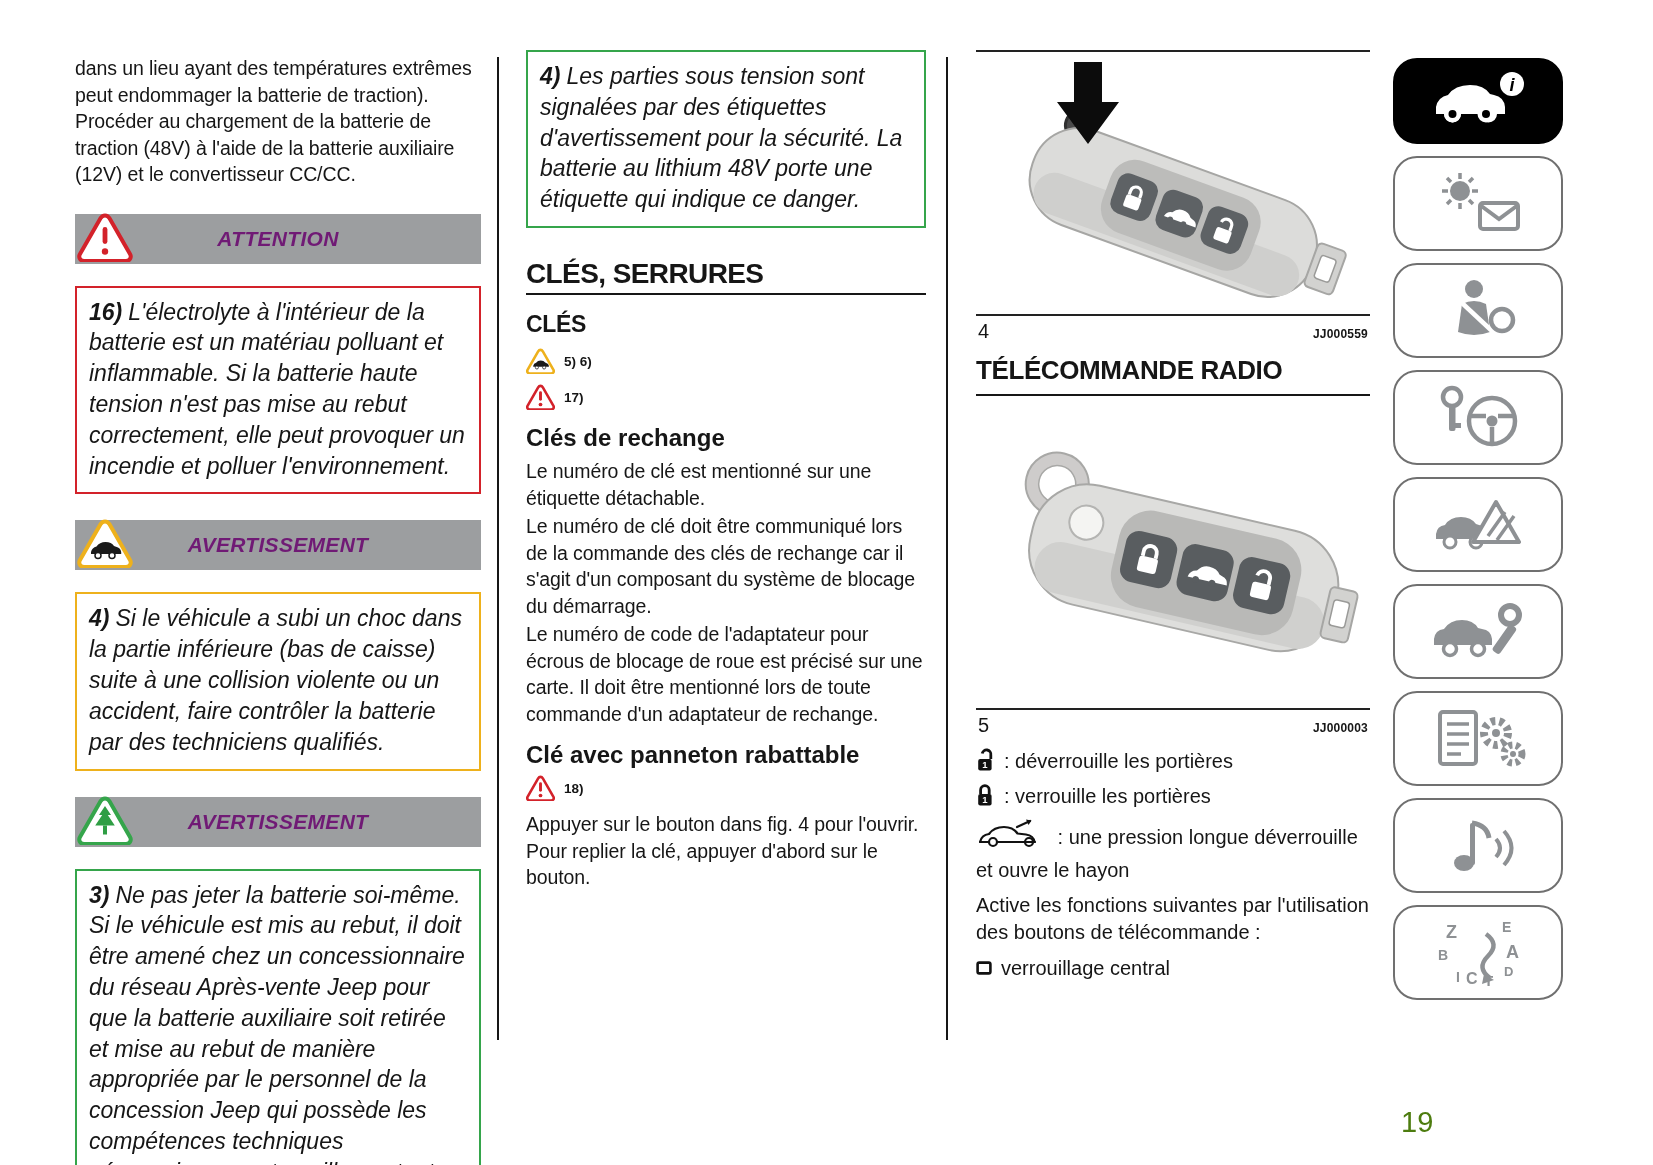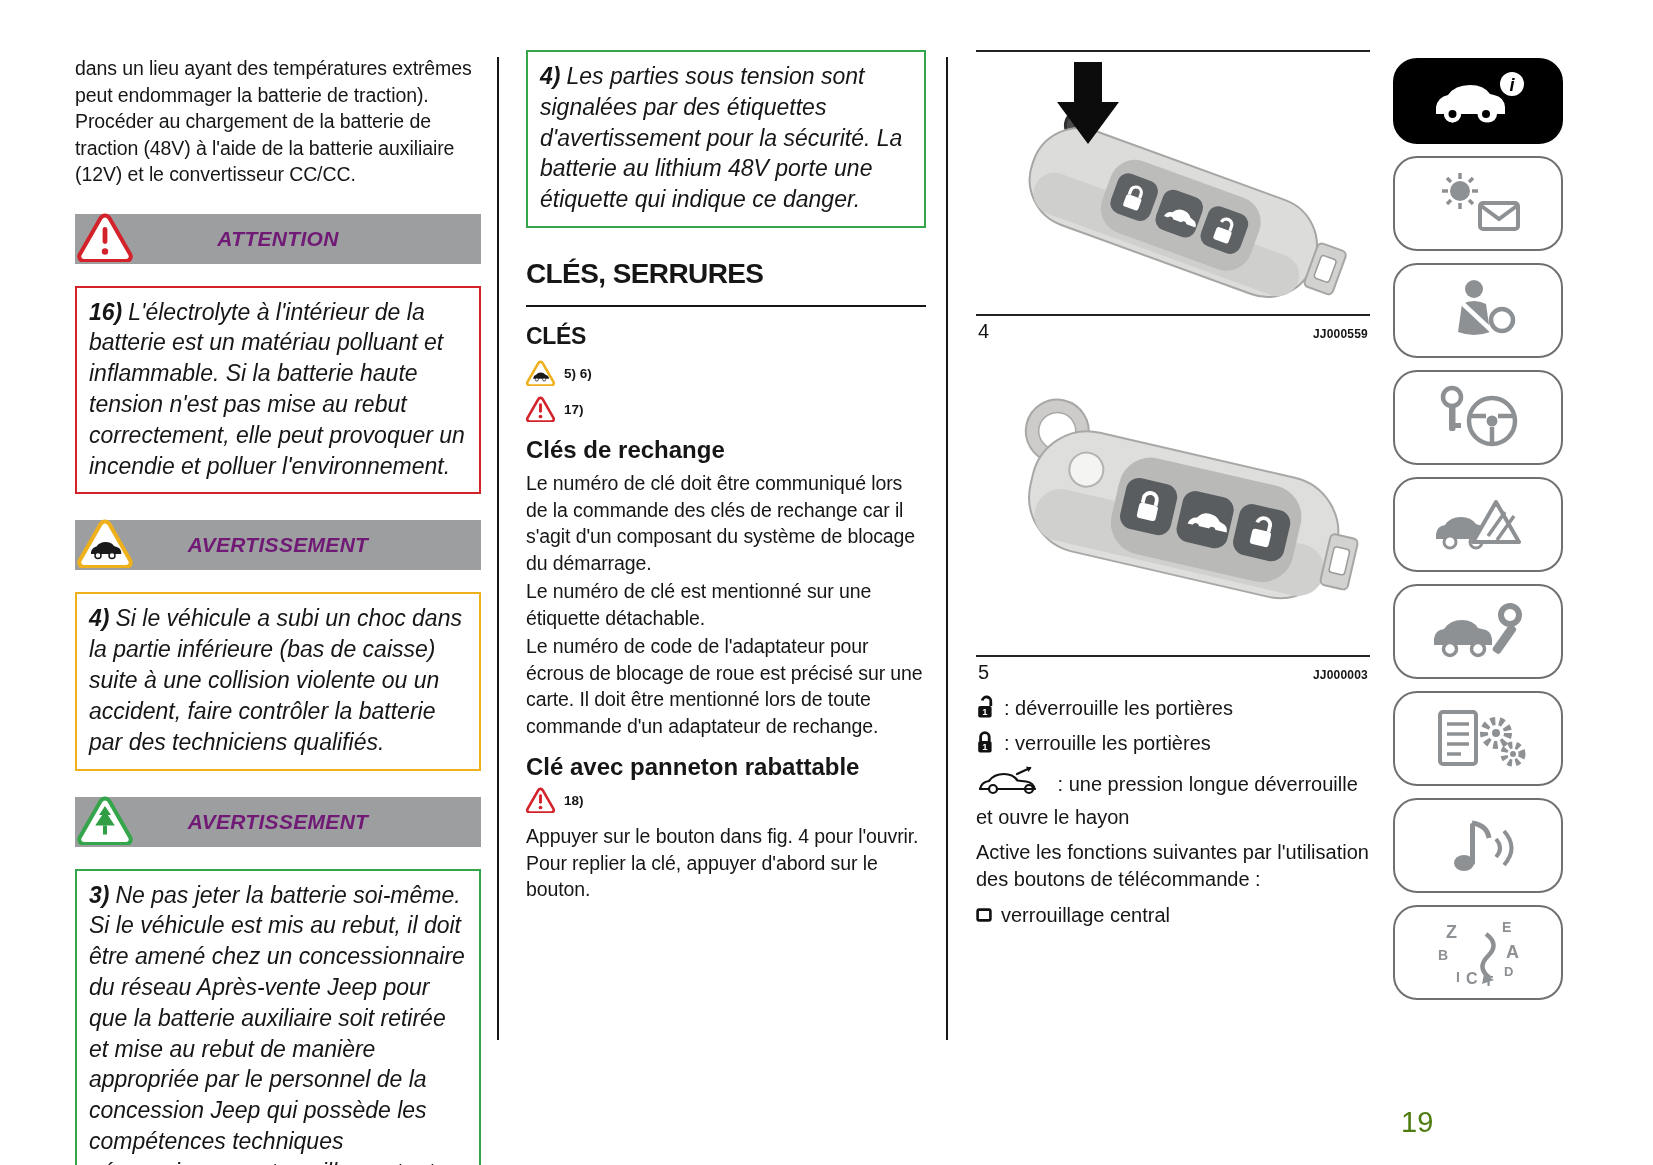--- a/index.html
+++ b/index.html
@@ -24,21 +24,21 @@
   .warn-title { color:#701a75; font-weight:bold; font-style:italic; font-size:21px; letter-spacing:0.3px; }
 
   .note-box { border-style:solid; border-width:2.5px; padding:9px 12px 11px; font-style:italic;
               font-size:23px; line-height:1.34; margin-bottom:4px; }
   .b-red    { border-color:#d3222a; }
   .b-yellow { border-color:#eeb11c; }
   .b-green  { border-color:#35a54b; }
   .note-num { font-weight:bold; margin-right:6px; }
 
   .sec-title { font-size:28px; font-weight:800; letter-spacing:-0.6px;
-               border-bottom:2.5px solid #161616; padding-bottom:15px; margin:30px 0 16px; }
+               border-bottom:2.5px solid #161616; padding-bottom:3px; margin:30px 0 16px; }
   .sub-title { font-size:23px; font-weight:800; margin:2px 0 10px; letter-spacing:-0.3px; }
   .para-title { font-size:24px; font-weight:bold; margin:14px 0 6px; }
   .ref-row { display:flex; align-items:center; gap:9px; margin:6px 0 10px; }
   .ref-label { font-size:13.5px; font-weight:bold; }
 
   .figure { line-height:0; }
   .figure4 { border-top:2px solid #222; border-bottom:2px solid #222; padding:2px 0; }
   .figure5 { border-bottom:2px solid #222; padding:2px 0; }
   .fig-caption { display:flex; justify-content:space-between; align-items:baseline; padding:4px 2px 2px; }
   .fig-num  { font-size:20px; }
@@ -139,22 +139,22 @@
         <svg width="29" height="26" viewBox="0 0 56 50">
           <path d="M28 3.5 C30 3.5 31.5 4.6 32.5 6.3 L53 42 C55 45.5 52.6 49 48.6 49 H7.4 C3.4 49 1 45.5 3 42 L23.5 6.3 C24.5 4.6 26 3.5 28 3.5 Z" fill="#fff" stroke="#d3222a" stroke-width="5"></path>
           <rect x="25.2" y="14" width="5.6" height="18" rx="2.8" fill="#d3222a"></rect>
           <circle cx="28" cy="39.5" r="3.6" fill="#d3222a"></circle>
         </svg>
       </span>
       <span class="ref-label">17)</span>
     </div>
 
     <h3 class="para-title">Clés de rechange</h3>
+    <p class="body-text">Le numéro de clé est mentionné sur une étiquette détachable.</p>
     <p class="body-text">Le numéro de clé doit être communiqué lors de la commande des clés de rechange car il s'agit d'un composant du système de blocage du démarrage.</p>
-    <p class="body-text">Le numéro de clé est mentionné sur une étiquette détachable.</p>
     <p class="body-text">Le numéro de code de l'adaptateur pour écrous de blocage de roue est précisé sur une carte. Il doit être mentionné lors de toute commande d'un adaptateur de rechange.</p>
 
     <h3 class="para-title">Clé avec panneton rabattable</h3>
 
     <div class="ref-row">
       <span style="line-height:0;">
         <svg width="29" height="26" viewBox="0 0 56 50">
           <path d="M28 3.5 C30 3.5 31.5 4.6 32.5 6.3 L53 42 C55 45.5 52.6 49 48.6 49 H7.4 C3.4 49 1 45.5 3 42 L23.5 6.3 C24.5 4.6 26 3.5 28 3.5 Z" fill="#fff" stroke="#d3222a" stroke-width="5"></path>
           <rect x="25.2" y="14" width="5.6" height="18" rx="2.8" fill="#d3222a"></rect>
           <circle cx="28" cy="39.5" r="3.6" fill="#d3222a"></circle>
@@ -199,20 +199,21 @@
           <rect x="351" y="157" width="16" height="24" rx="3" fill="#fff" stroke="#9a9a98" stroke-width="1.5"></rect>
         </g>
         <path d="M98 8 H126 V48 H143 L112 90 81 48 H98 Z" fill="#0c0c0c"></path>
       </svg>
     </figure>
     <div class="fig-caption">
       <span class="fig-num">4</span>
       <span class="fig-code">JJ000559</span>
     </div>
 
+    <h2 class="sec-title2">TÉLÉCOMMANDE RADIO</h2>
 
     <figure class="figure figure5">
       <svg width="394" height="306" viewBox="0 0 394 306">
         <g transform="rotate(13 196 165)">
           <circle cx="66" cy="112" r="25" fill="#ffffff" stroke="#cecccb" stroke-width="13"></circle>
           <circle cx="66" cy="112" r="31.5" fill="none" stroke="#a8a8a6" stroke-width="2"></circle>
           <circle cx="66" cy="112" r="18.5" fill="none" stroke="#a8a8a6" stroke-width="1.5"></circle>
           <rect x="52" y="104" width="312" height="122" rx="56" fill="#dededc" stroke="#a8a8a6" stroke-width="2"></rect>
           <rect x="62" y="167" width="296" height="52" rx="26" fill="#d0d0ce"></rect>
           <circle cx="103" cy="143" r="17" fill="#f4f4f2" stroke="#b4b4b2" stroke-width="2"></circle>

